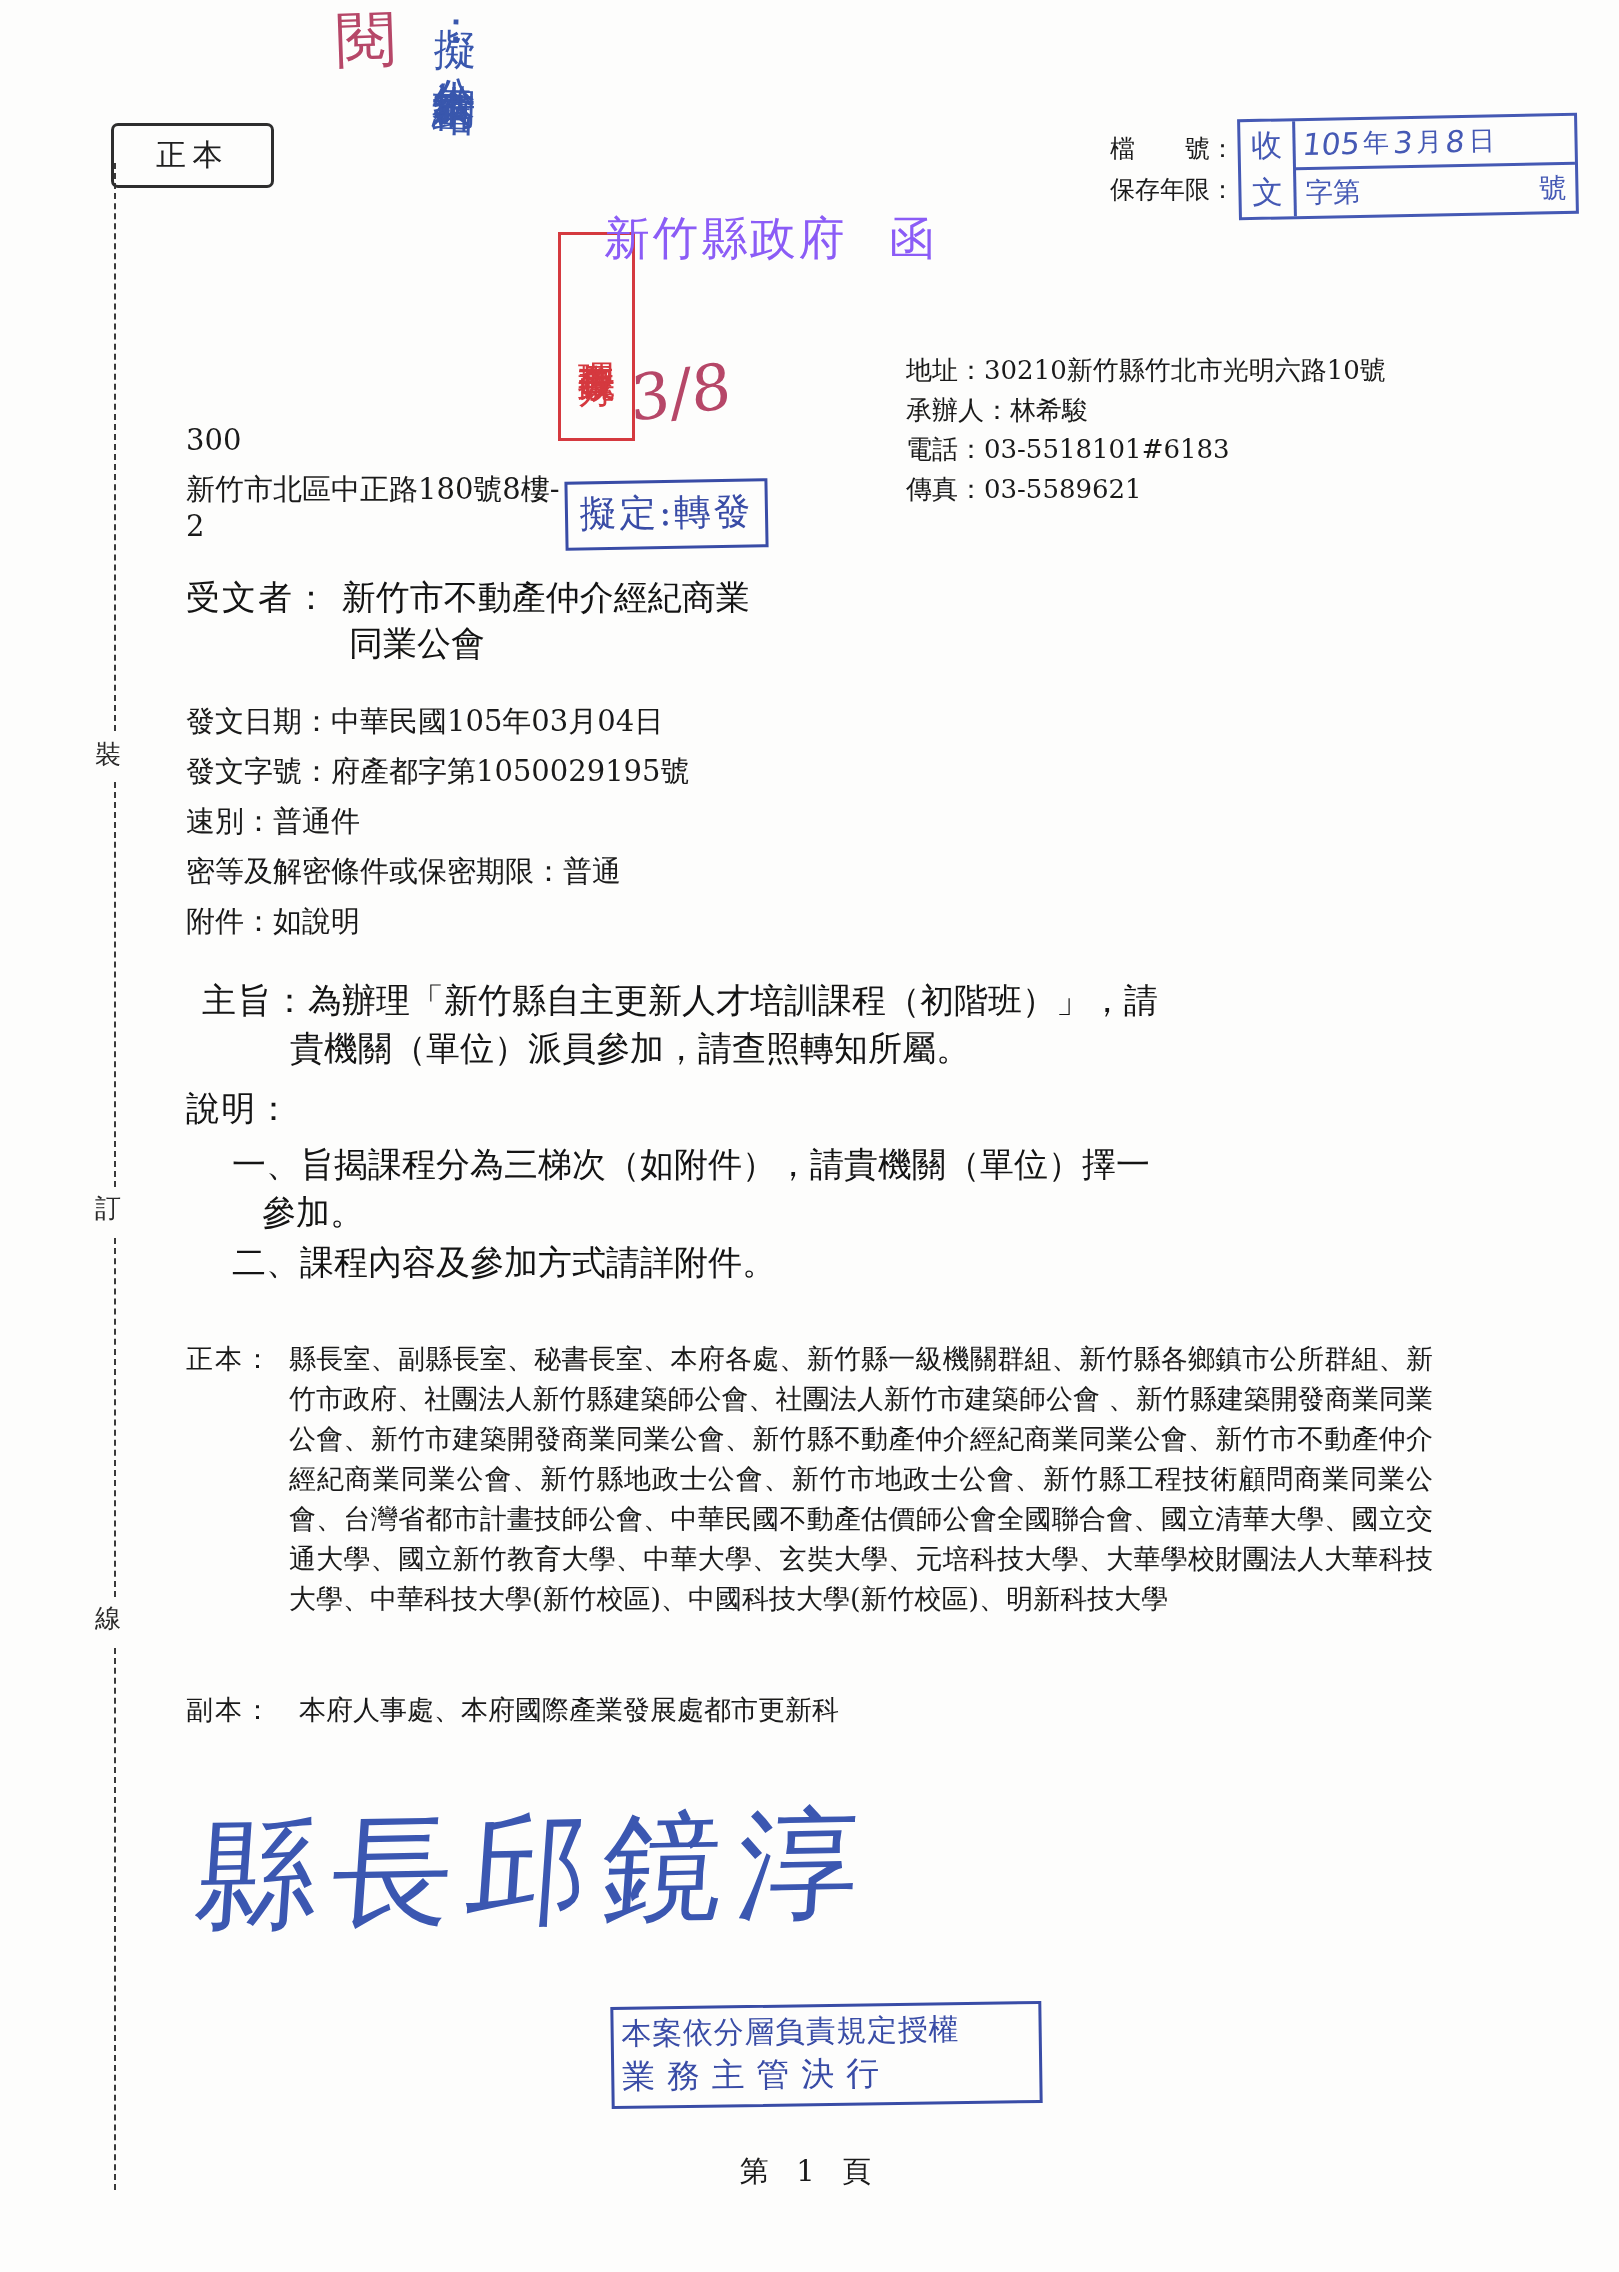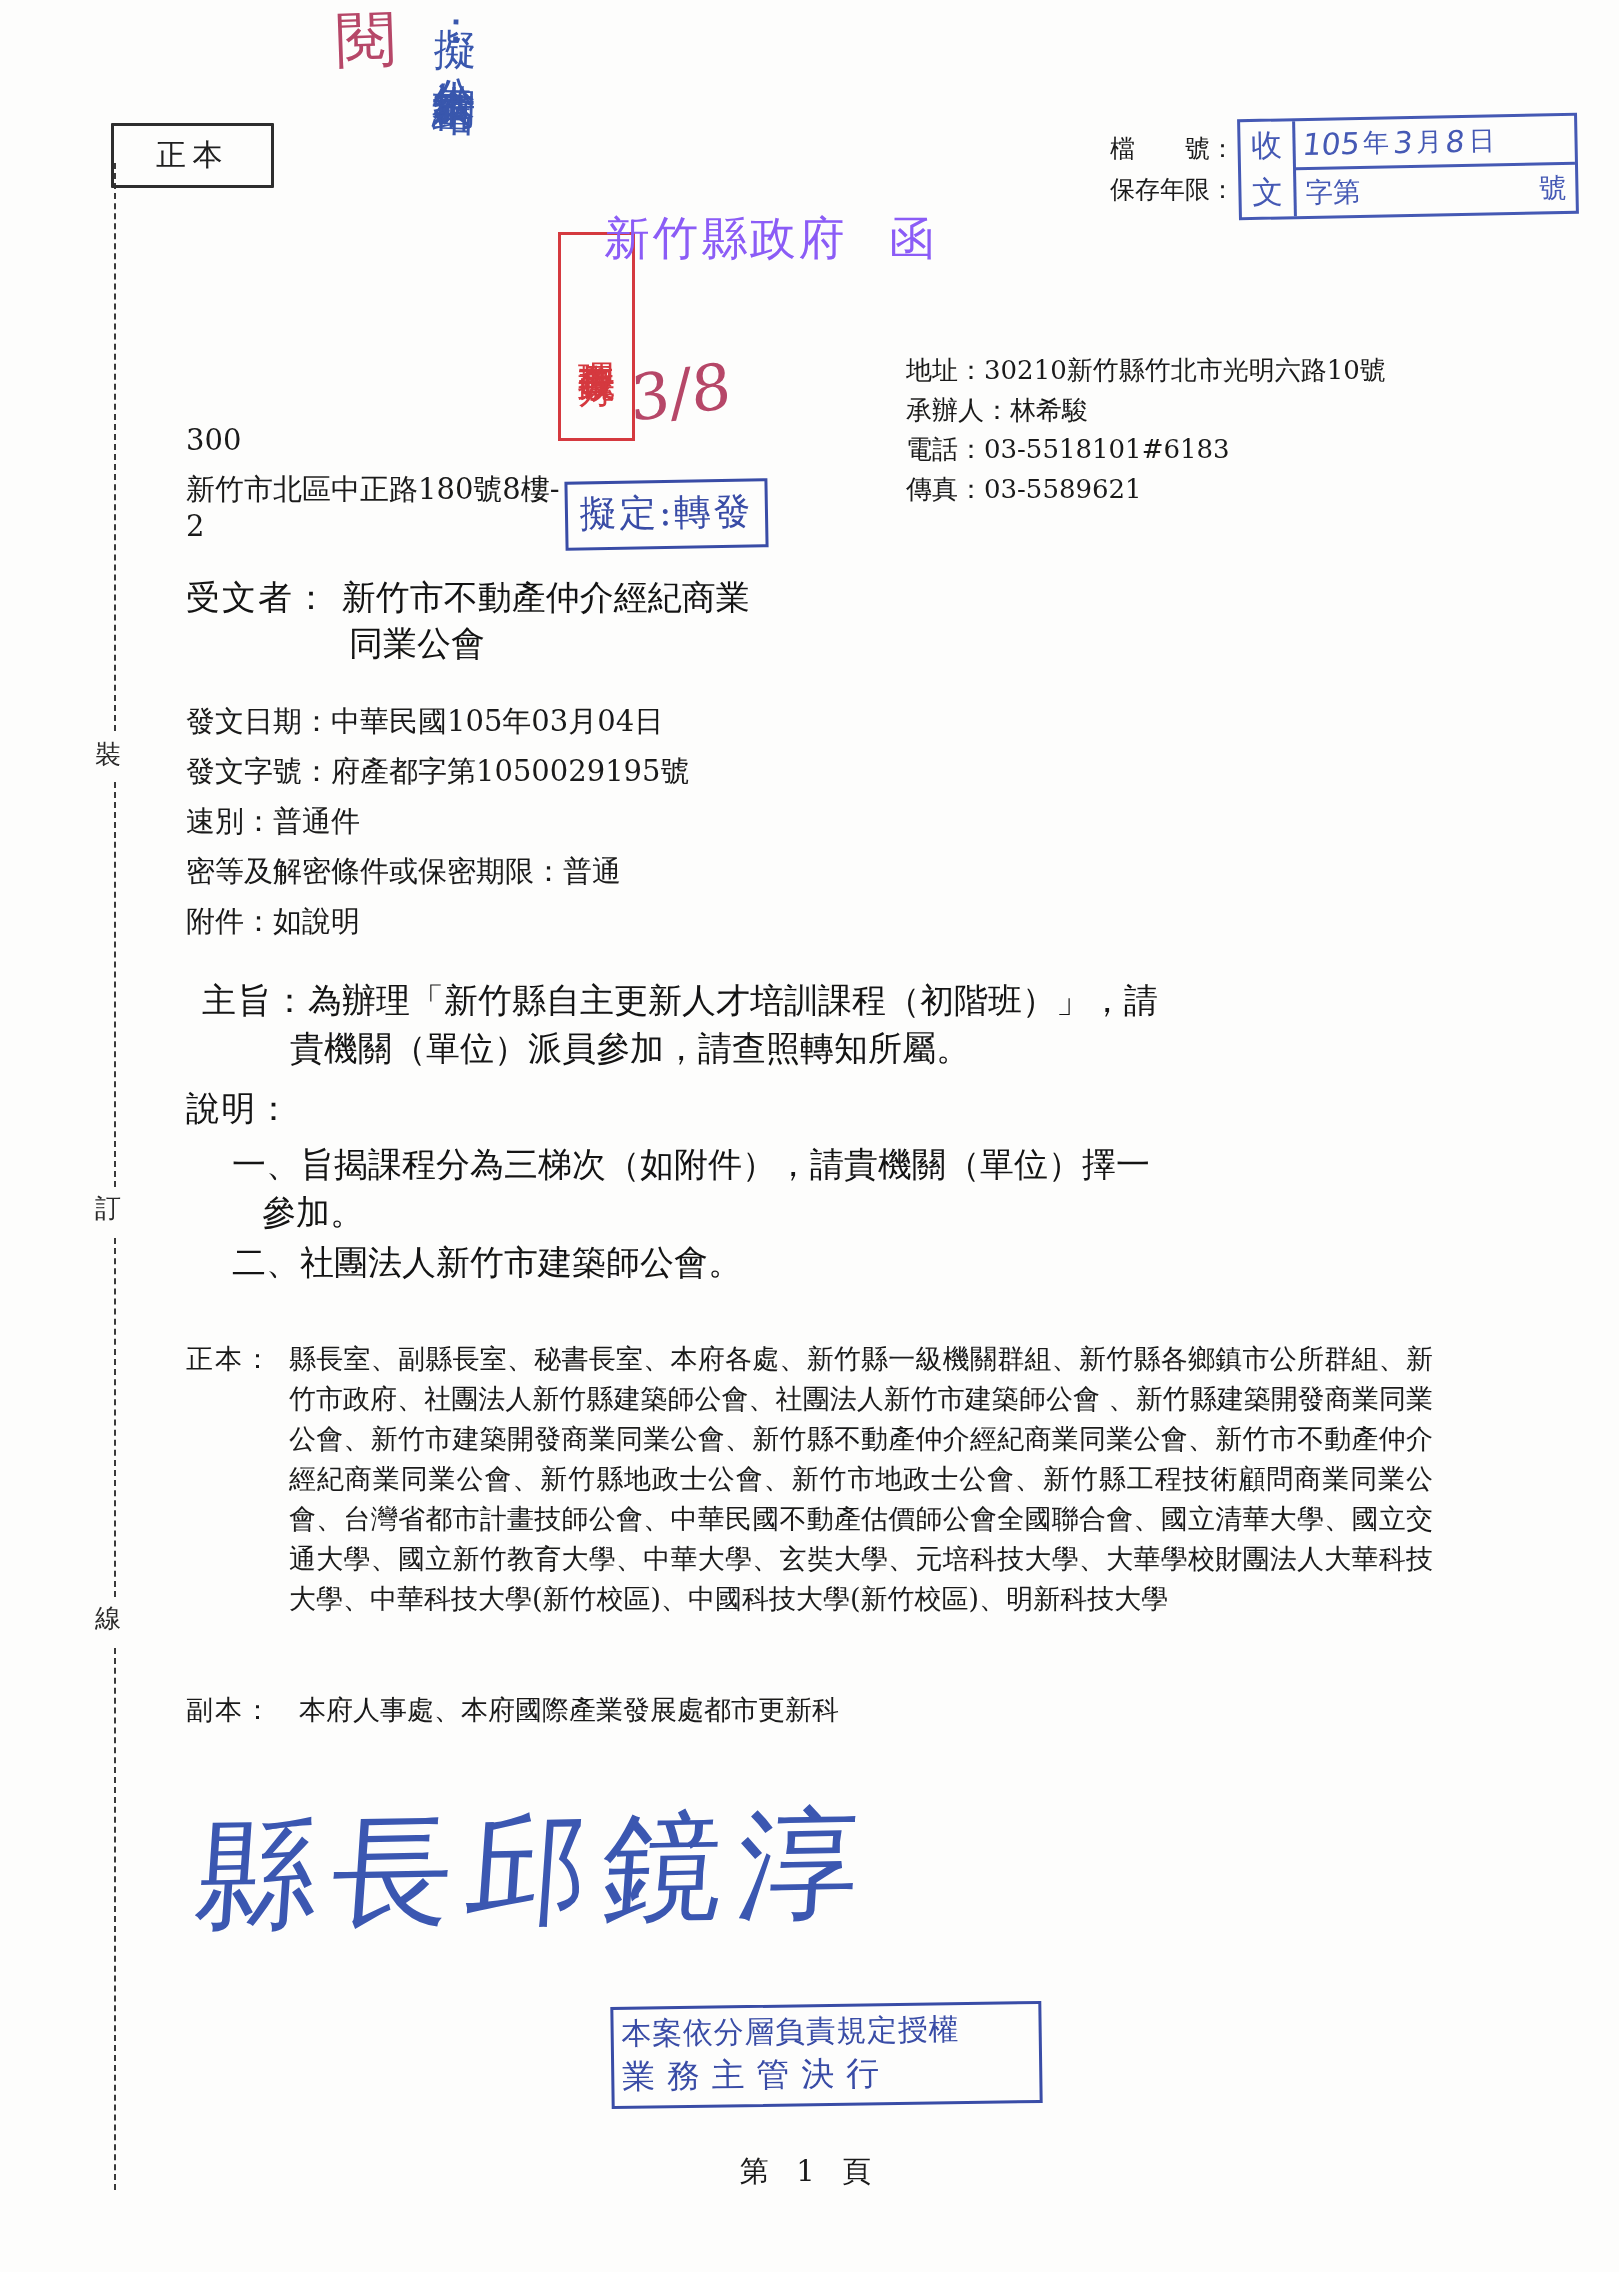--- a/index.html
+++ b/index.html
@@ -21,21 +21,21 @@
 
   
   .abs { position: absolute; }
   .nowrap { white-space: nowrap; }
 
   
   .zhengben-box {
     left: 111px; top: 123px;
     width: 157px; height: 59px;
     border: 3.9px solid #2e2e2e;
-    border-radius: 1px;
+    border-radius: 7px;
     display: flex; align-items: center; justify-content: center;
     font-size: 30px;
     letter-spacing: 6.5px;
     color: #202020;
   }
 
   
   .read-mark {
     left: 336px; top: 0px;
     font-size: 60px;
@@ -387,21 +387,21 @@
     <span class="cont">貴機關（單位）派員參加，請查照轉知所屬。</span>
   </div>
 
   <div class="abs shuoming-label">說明：</div>
   <div class="abs items">
     <div class="item">
       <span>一、</span><span>旨揭課程分為三梯次（如附件），請貴機關（單位）擇一</span>
       <span class="cont">參加。</span>
     </div>
     <div class="item">
-      <span>二、</span><span>社團法人新竹市建築師公會。</span>
+      <span>二、</span><span>課程內容及參加方式請詳附件。</span>
     </div>
   </div>
 
   <div class="abs dist">
     <span class="lbl">正本：</span>
     <div class="body">縣長室、副縣長室、秘書長室、本府各處、新竹縣一級機關群組、新竹縣各鄉鎮市公所群組、新竹市政府、社團法人新竹縣建築師公會、社團法人新竹市建築師公會 、新竹縣建築開發商業同業公會、新竹市建築開發商業同業公會、新竹縣不動產仲介經紀商業同業公會、新竹市不動產仲介經紀商業同業公會、新竹縣地政士公會、新竹市地政士公會、新竹縣工程技術顧問商業同業公會、台灣省都市計畫技師公會、中華民國不動產估價師公會全國聯合會、國立清華大學、國立交通大學、國立新竹教育大學、中華大學、玄奘大學、元培科技大學、大華學校財團法人大華科技大學、中華科技大學(新竹校區)、中國科技大學(新竹校區)、明新科技大學</div>
   </div>
 
   <div class="abs dist2 nowrap">
     <span class="lbl">副本：</span><span class="body">本府人事處、本府國際產業發展處都市更新科</span>

